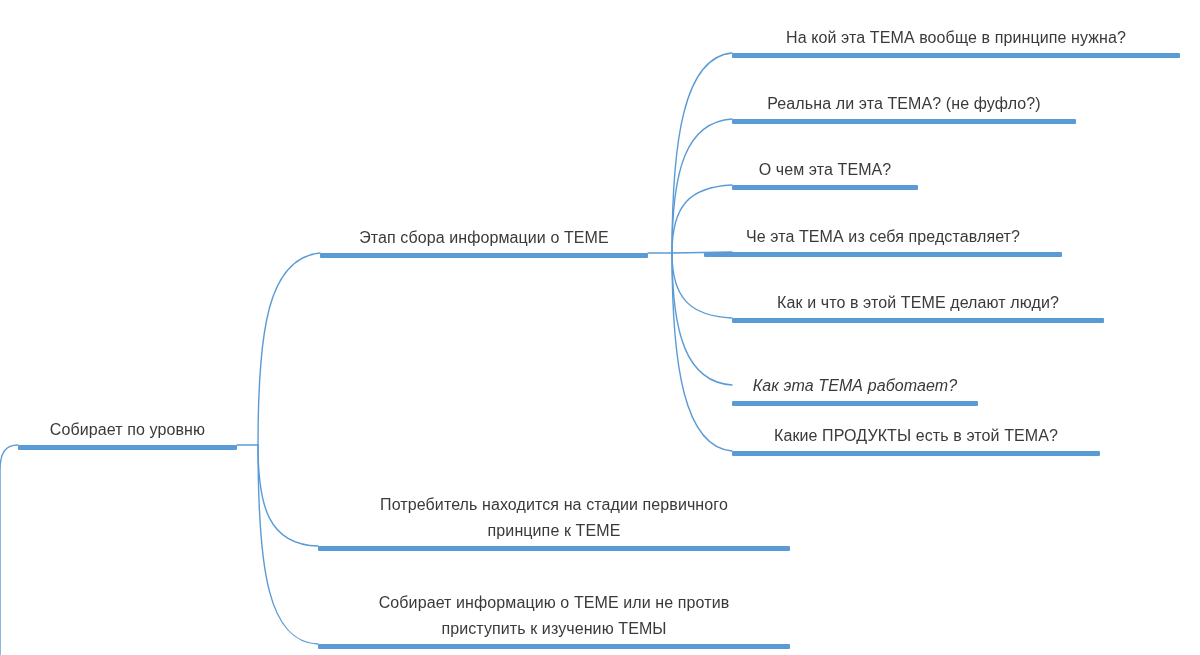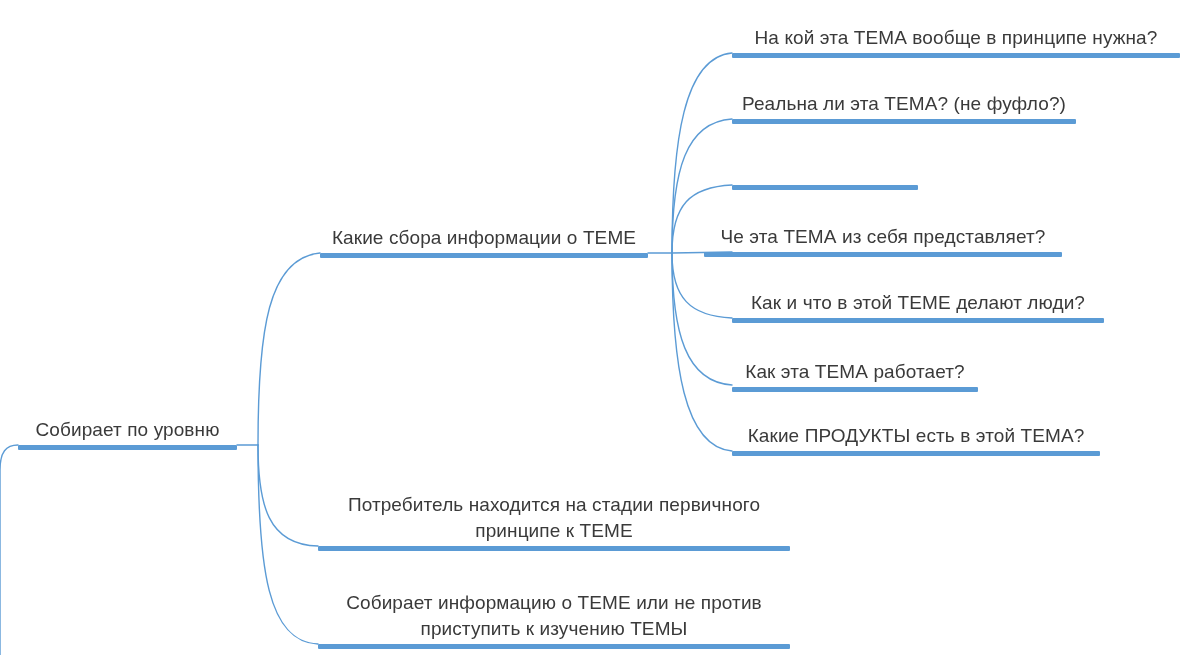--- a/index.html
+++ b/index.html
@@ -30,21 +30,21 @@
     position: absolute;
     box-sizing: border-box;
   }
   .node-label {
     position: absolute;
     left: 0;
     bottom: 7px;
     width: 100%;
     text-align: center;
     color: #3a3a3a;
-    font-size: 19px;
+    font-size: 16px;
     line-height: 26px;
     white-space: pre-line;
     letter-spacing: 0.1px;
   }
   .node-bar {
     position: absolute;
     left: 0;
     bottom: 0;
     height: 5px;
     width: 100%;
@@ -84,21 +84,21 @@
       <path d="M 672 253 C 672 365 684 447 732 451"></path>
     </g>
   </svg>
 
   <div class="node node-root" style="left:18px; top:395px; width:219px; height:55px;">
     <div class="node-label">Собирает по уровню</div>
     <div class="node-bar"></div>
   </div>
 
   <div class="node node-l2" style="left:320px; top:203px; width:328px; height:55px;">
-    <div class="node-label">Какие сбора информации о ТЕМЕ</div>
+    <div class="node-label">Этап сбора информации о ТЕМЕ</div>
     <div class="node-bar"></div>
   </div>
 
   <div class="node node-l2" style="left:318px; top:470px; width:472px; height:81px;">
     <div class="node-label">Потребитель находится на стадии первичного
 принципе к ТЕМЕ</div>
     <div class="node-bar"></div>
   </div>
 
   <div class="node node-l2" style="left:318px; top:568px; width:472px; height:81px;">
@@ -111,34 +111,35 @@
     <div class="node-label">На кой эта ТЕМА вообще в принципе нужна?</div>
     <div class="node-bar"></div>
   </div>
 
   <div class="node node-leaf" style="left:732px; top:69px; width:344px; height:55px;text-decoration:underline;">
     <div class="node-label">Реальна ли эта ТЕМА? (не фуфло?)</div>
     <div class="node-bar"></div>
   </div>
 
   <div class="node node-leaf" style="left:732px; top:135px; width:186px; height:55px;">
+    <div class="node-label">О чем эта ТЕМА?</div>
     <div class="node-bar"></div>
   </div>
 
   <div class="node node-leaf" style="left:704px; top:202px; width:358px; height:55px;">
     <div class="node-label">Че эта ТЕМА из себя представляет?</div>
     <div class="node-bar"></div>
   </div>
 
   <div class="node node-leaf" style="left:732px; top:268px; width:372px; height:55px;">
     <div class="node-label">Как и что в этой ТЕМЕ делают люди?</div>
     <div class="node-bar"></div>
   </div>
 
-  <div class="node node-leaf" style="left:732px; top:337px; width:246px; height:55px;">
+  <div class="node node-leaf" style="left:732px; top:351px; width:246px; height:55px;font-style:italic;">
     <div class="node-label">Как эта ТЕМА работает?</div>
     <div class="node-bar"></div>
   </div>
 
   <div class="node node-leaf" style="left:732px; top:401px; width:368px; height:55px;">
     <div class="node-label">Какие ПРОДУКТЫ есть в этой ТЕМА?</div>
     <div class="node-bar"></div>
   </div>
 
 </div>

